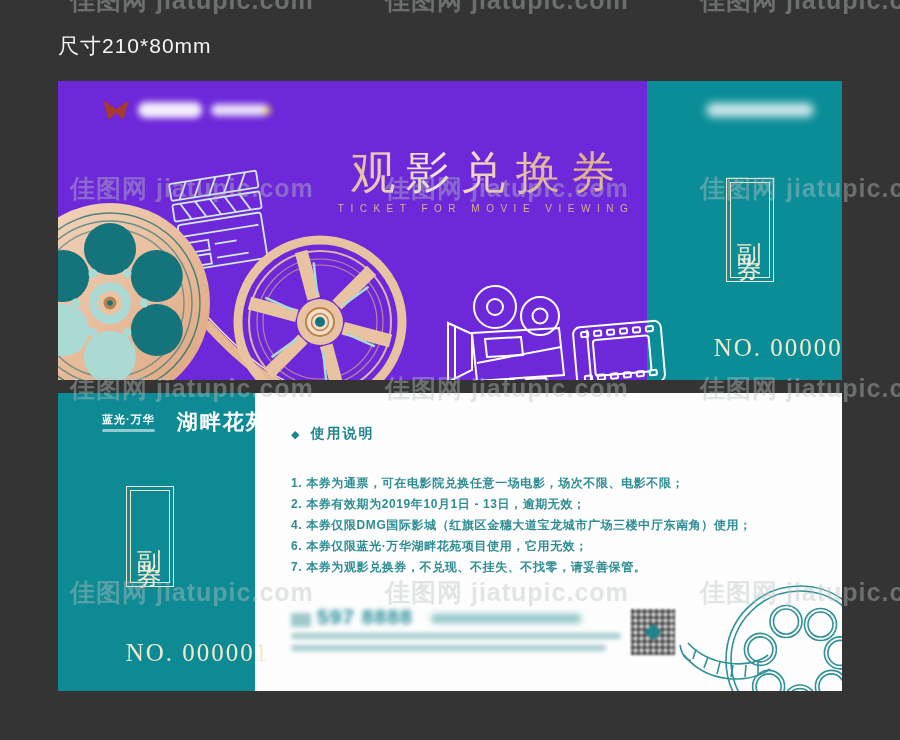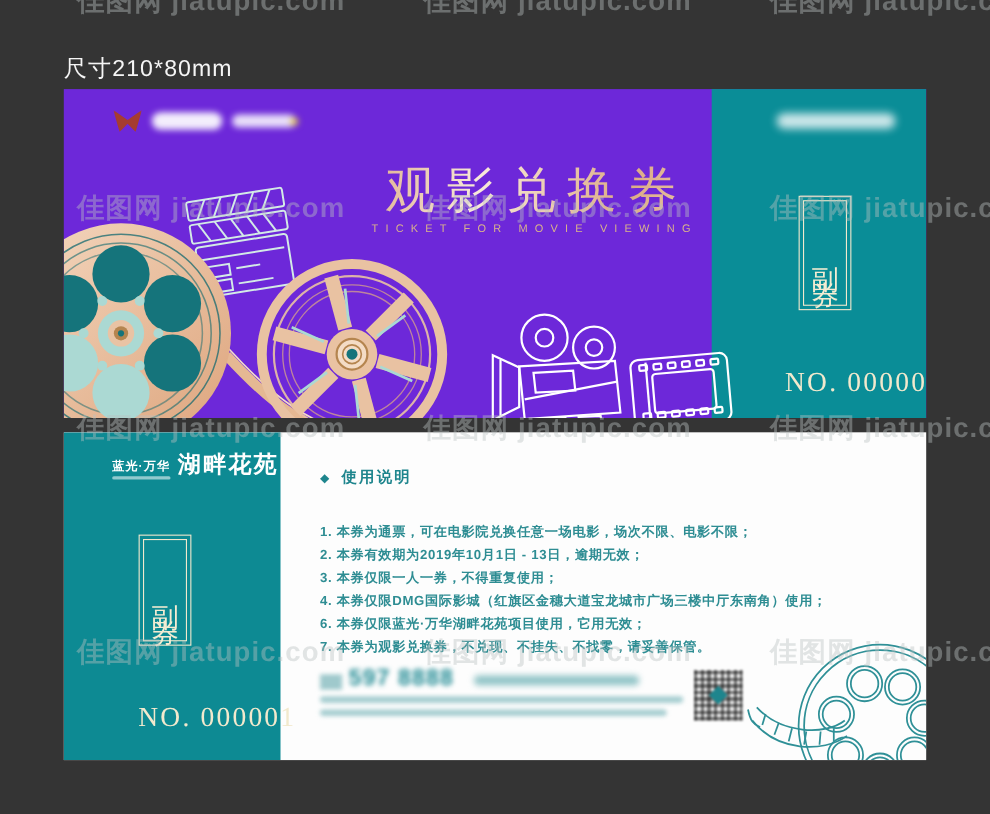--- a/index.html
+++ b/index.html
@@ -3,21 +3,21 @@
 <meta charset="utf-8">
 <style>
   html,body{margin:0;padding:0;}
   body{
     width:900px;height:740px;position:relative;overflow:hidden;
     background:#343434;
     font-family:"Liberation Sans","DejaVu Sans",sans-serif;
   }
   
   .size-label{
-    position:absolute;left:58px;top:48px;font-size:21px;color:#f5f5f5;
+    position:absolute;left:58px;top:32px;font-size:21px;color:#f5f5f5;
     letter-spacing:1px;z-index:5;
   }
   
   .wm{
     position:absolute;font-size:25px;letter-spacing:1px;font-weight:600;
     color:rgba(185,194,193,.42);white-space:nowrap;z-index:60;pointer-events:none;
   }
   
   .front{
     position:absolute;left:58px;top:81px;width:784px;height:299px;
@@ -62,21 +62,21 @@
   }
   .front .serial{left:589px;top:253px;width:195px;}
   
   .back{
     position:absolute;left:58px;top:393px;width:784px;height:298px;
     background:#fdfdfd;overflow:hidden;z-index:2;
   }
   .back .stub{position:absolute;left:0;top:0;width:197px;height:100%;background:#0d8a93;z-index:1;}
   .back .stub-box{left:72px;top:97px;height:93px;}
   .back .serial{left:0;top:246px;width:197px;}
-  .back-logo{position:absolute;left:44px;top:16px;display:flex;align-items:flex-end;gap:7px;color:#fff;z-index:3;}
+  .back-logo{position:absolute;left:44px;top:16px;display:flex;align-items:center;gap:22px;color:#fff;z-index:3;}
   .back-logo .brand{font-size:11px;font-weight:bold;letter-spacing:1px;line-height:1.1;text-align:center;}
   .back-logo .brand-bar{height:3px;margin-top:3px;background:rgba(255,255,255,.55);filter:blur(.7px);border-radius:2px;}
   .back-logo .name{font-size:21px;font-weight:bold;letter-spacing:2px;margin-top:-1px;}
   .instructions{position:absolute;left:233px;top:32px;z-index:3;}
   .instructions .heading{
     display:flex;align-items:center;gap:9px;color:#1e858d;
     font-size:14px;font-weight:bold;letter-spacing:2px;
   }
   .instructions .bullet{font-size:11px;}
   .instructions .items{margin-top:30px;}
@@ -298,21 +298,20 @@
   <div class="serial">NO. 000001</div>
 
   <div class="instructions">
     <div class="heading">
       <span class="bullet">◆</span>
       <span>使用说明</span>
     </div>
     <div class="items">
       <div class="item">1. 本券为通票，可在电影院兑换任意一场电影，场次不限、电影不限；</div>
       <div class="item">2. 本券有效期为2019年10月1日 - 13日，逾期无效；</div>
-      <div class="item">3. 本券仅限一人一券，不得重复使用；</div>
       <div class="item">4. 本券仅限DMG国际影城（红旗区金穗大道宝龙城市广场三楼中厅东南角）使用；</div>
       <div class="item">6. 本券仅限蓝光·万华湖畔花苑项目使用，它用无效；</div>
       <div class="item">7. 本券为观影兑换券，不兑现、不挂失、不找零，请妥善保管。</div>
     </div>
   </div>
 
   <div class="contact">
     <div class="mini"></div>
     <div class="phone">597 8888</div>
     <div class="lineA"></div>

